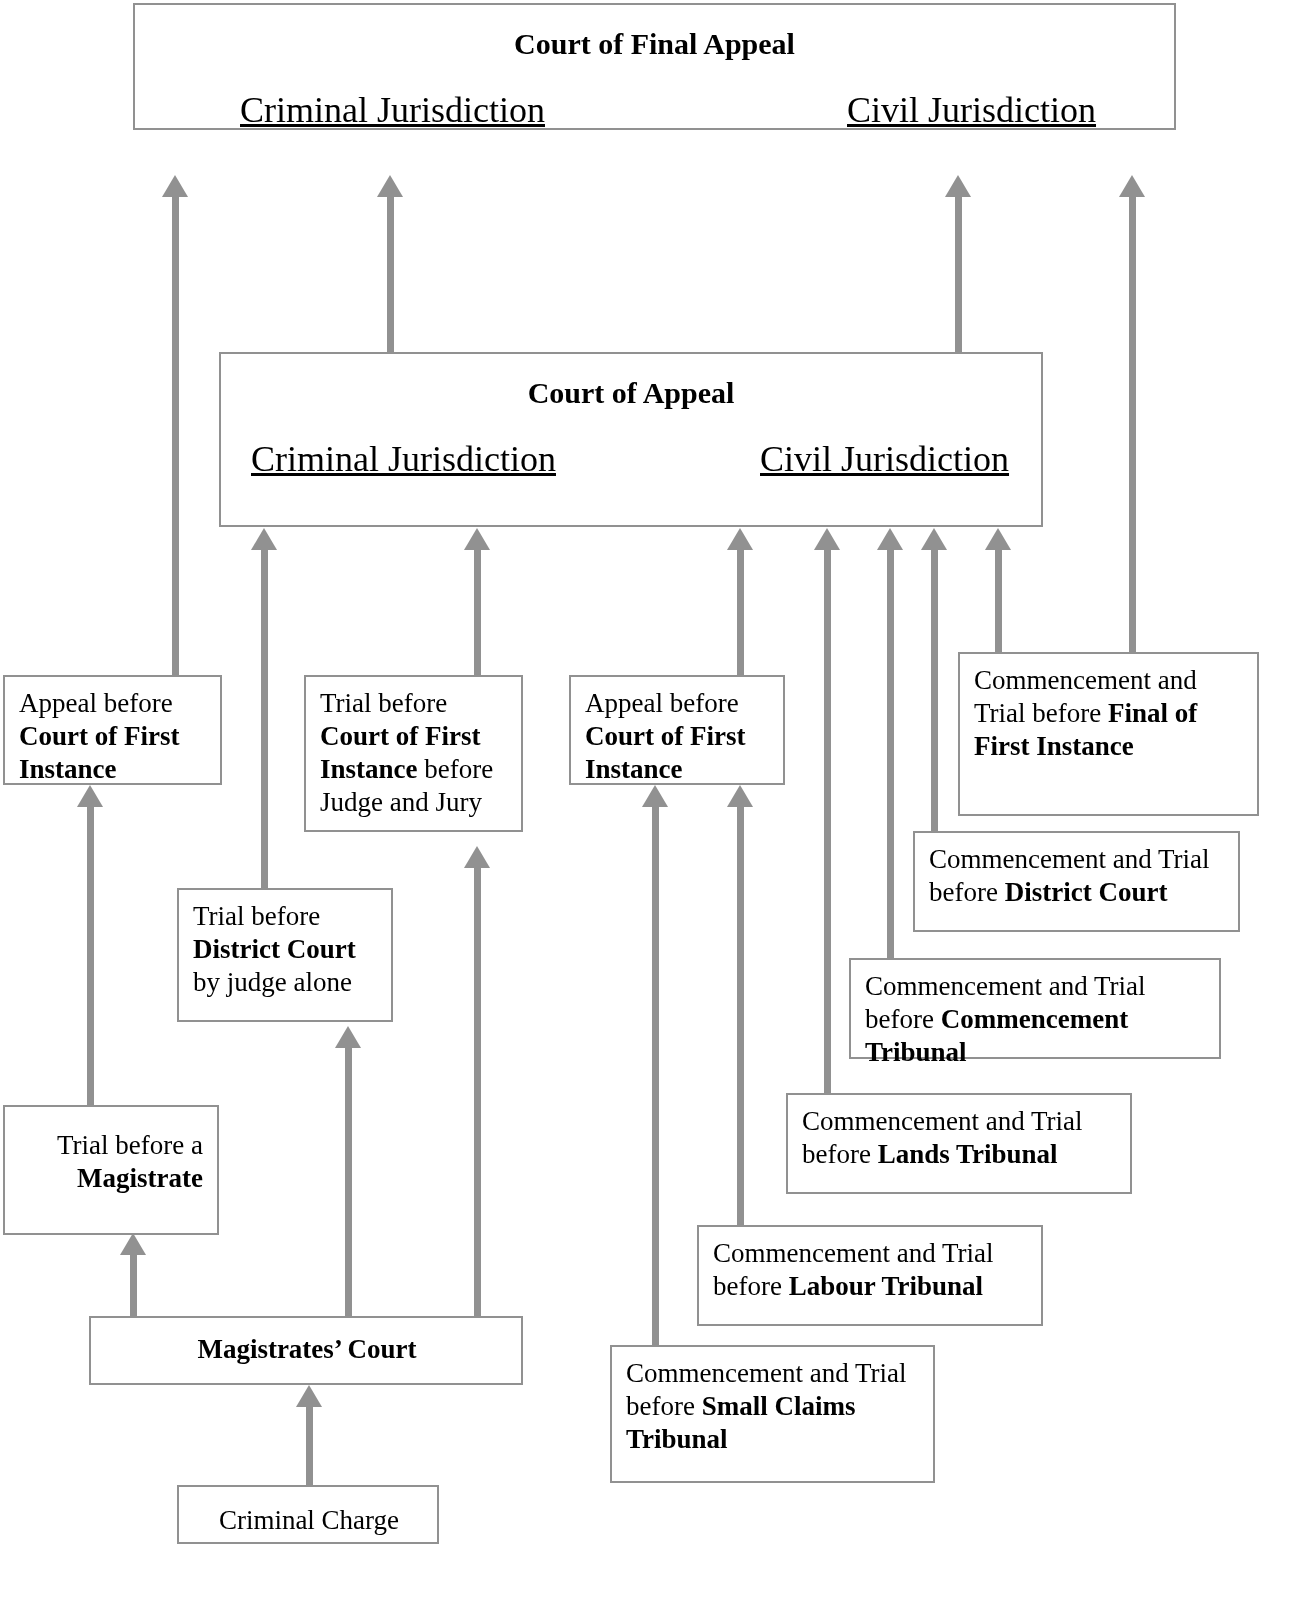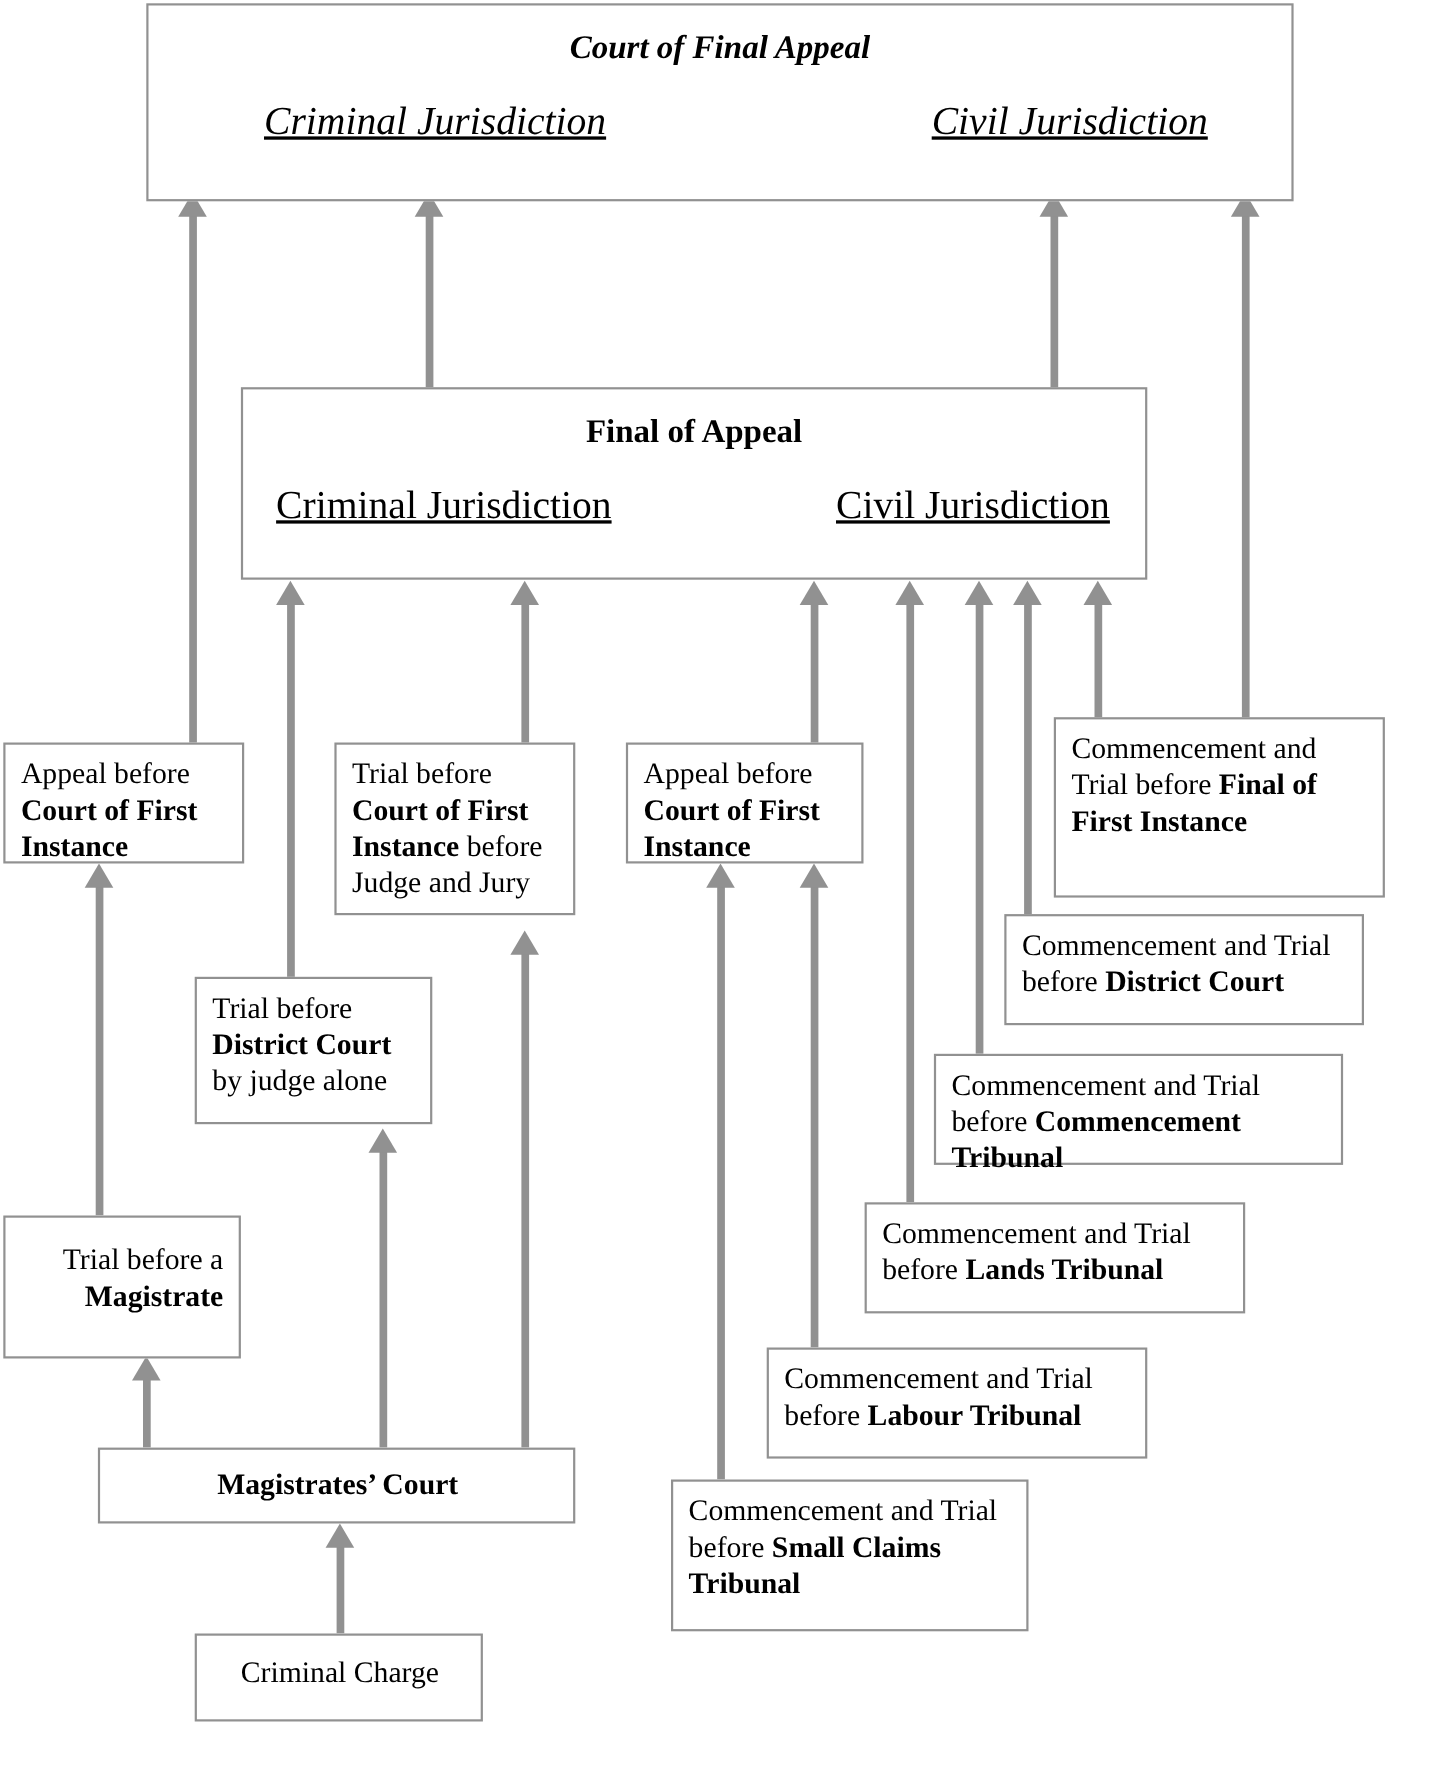--- a/index.html
+++ b/index.html
@@ -119,30 +119,30 @@
 
   <div class="conn vline" style="left:306px; top:1405px; height:80px;"></div>
   <div class="arrowhead" style="left:296px; top:1385px;"></div>
 
   <div class="conn vline" style="left:652px; top:805px; height:540px;"></div>
   <div class="arrowhead" style="left:642px; top:785px;"></div>
 
   <div class="conn vline" style="left:737px; top:805px; height:420px;"></div>
   <div class="arrowhead" style="left:727px; top:785px;"></div>
 
-  <div class="node" style="left:133px; top:3px; width:1043px; height:180px;font-style:italic;">
+  <div class="node" style="left:133px; top:3px; width:1043px; height:127px;">
     <div class="court-title">Court of Final Appeal</div>
     <div class="jur-row">
       <span class="jur" style="left:105px;">Criminal Jurisdiction</span>
       <span class="jur" style="left:712px;">Civil Jurisdiction</span>
     </div>
   </div>
 
   <div class="node" style="left:219px; top:352px; width:824px; height:175px;">
-    <div class="court-title">Final of Appeal</div>
+    <div class="court-title">Court of Appeal</div>
     <div class="jur-row">
       <span class="jur" style="left:30px;">Criminal Jurisdiction</span>
       <span class="jur" style="left:539px;">Civil Jurisdiction</span>
     </div>
   </div>
 
   <div class="node" style="left:3px; top:675px; width:219px; height:110px;">
     <div class="body">
       <span>Appeal before</span><br>
       <b>Court of First</b><br>
@@ -232,19 +232,19 @@
       <b>Magistrate</b>
     </div>
   </div>
 
   <div class="node center" style="left:89px; top:1316px; width:434px; height:69px;">
     <div class="body" style="padding-top:15px;">
       <b>Magistrates’ Court</b>
     </div>
   </div>
 
-  <div class="node center" style="left:177px; top:1485px; width:262px; height:80px;">
+  <div class="node center" style="left:177px; top:1485px; width:262px; height:59px;">
     <div class="body" style="padding-top:17px;">
       <span>Criminal Charge</span>
     </div>
   </div>
 
 </div>
 
 </body></html>

